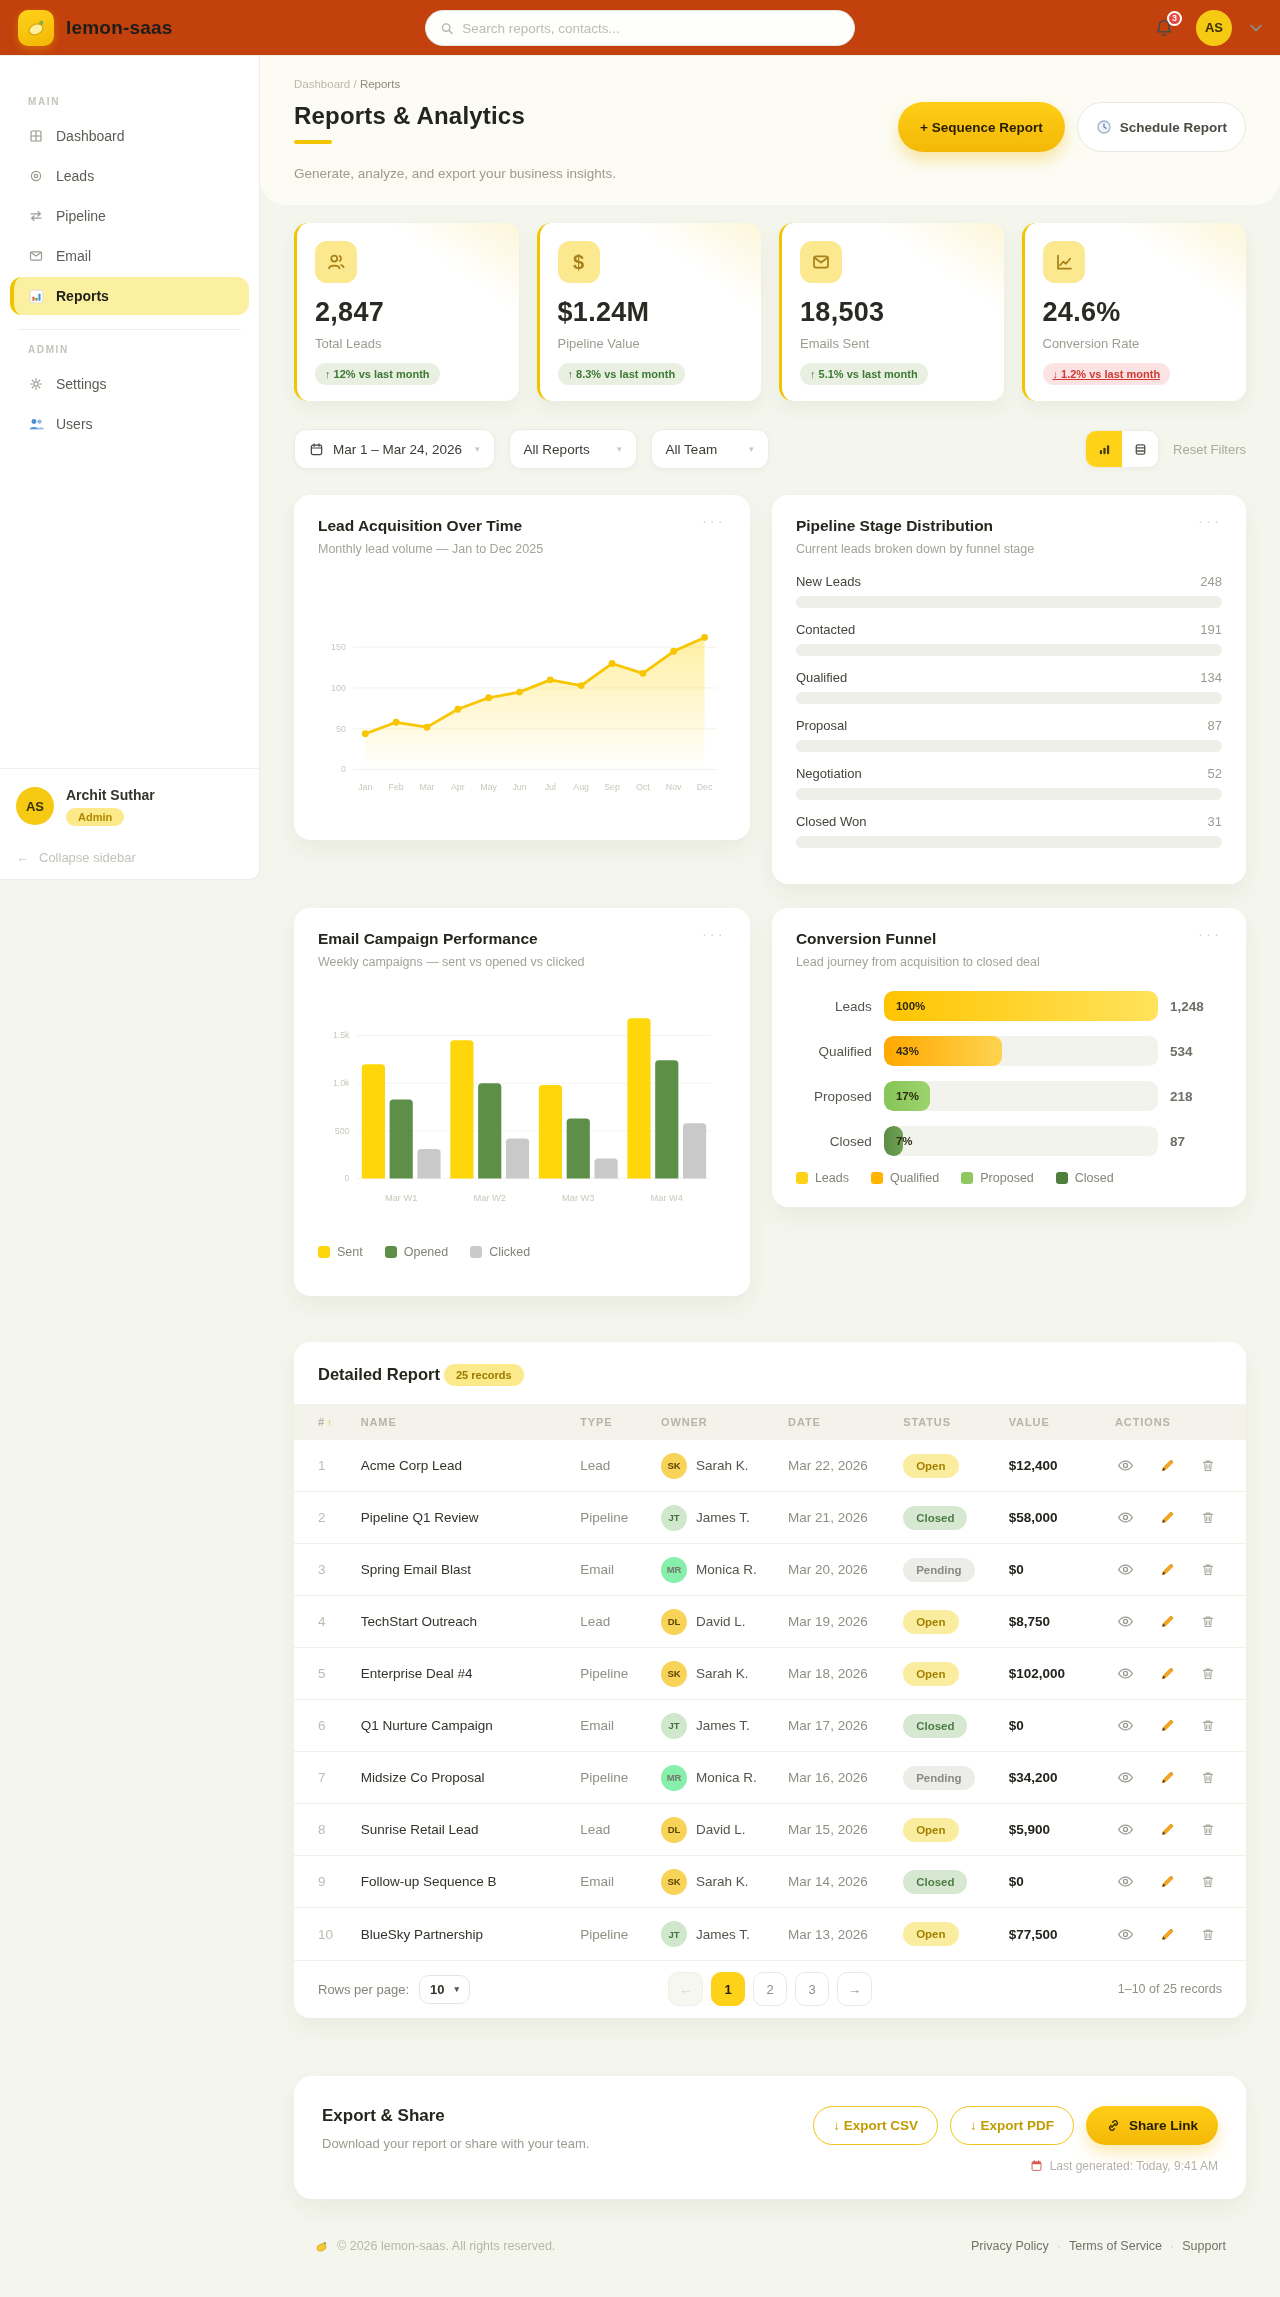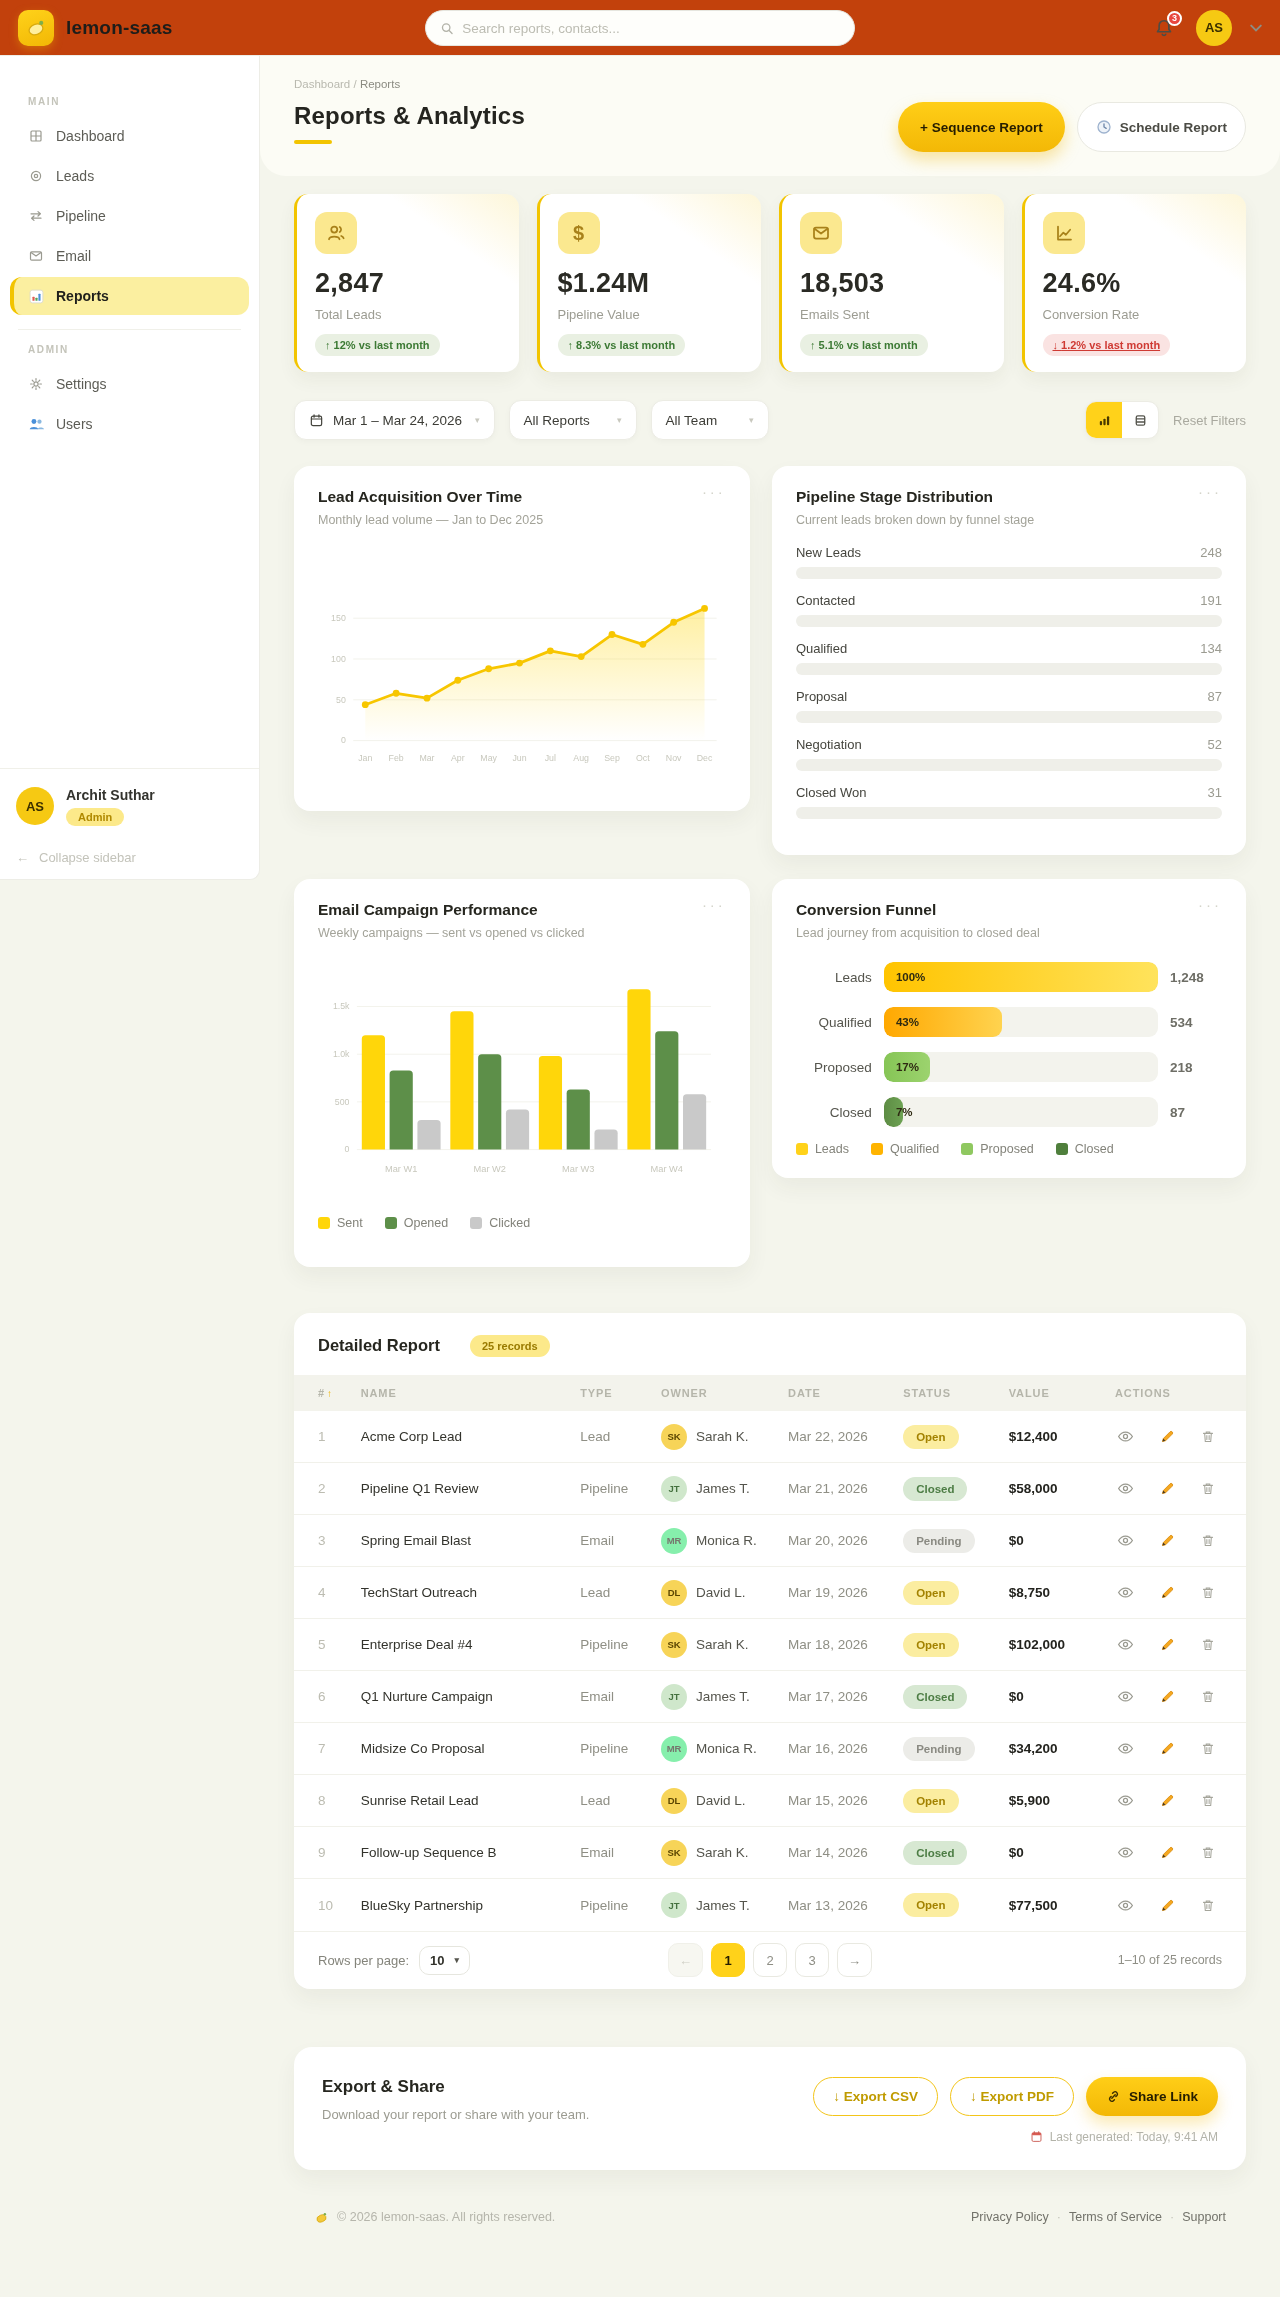--- a/index.html
+++ b/index.html
@@ -167,21 +167,21 @@
   .funnel-list { margin-top:22px; }
   .funnel-row { display:grid; grid-template-columns:76px 1fr 52px; align-items:center; gap:12px; margin-bottom:15px; }
   .funnel-label { text-align:right; font-size:13.5px; color:#55554d; }
   .funnel-track { height:30px; border-radius:9px; background:#f3f3ed; position:relative; overflow:hidden; }
   .funnel-fill { height:100%; border-radius:9px; display:flex; align-items:center; padding-left:12px;
     font-size:11.5px; font-weight:800; color:#2e2a12; }
   .funnel-value { font-size:13.5px; color:#6e6e66; font-weight:600; }
 
   
   .table-card { margin-top:46px; padding:0; overflow:hidden; }
-  .table-head { display:flex; align-items:center; gap:30px; padding:22px 24px 18px; }
+  .table-head { display:flex; align-items:center; gap:4px; padding:22px 24px 18px; }
   .records-badge { background:#fce98a; color:#9a7a00; font-size:11px; font-weight:800; border-radius:999px; padding:5px 12px; }
   table { width:100%; border-collapse:collapse; }
   thead th {
     background:#f3f3ec; text-align:left; font-size:11px; font-weight:800; letter-spacing:.9px;
     color:#b5b5aa; padding:12px 10px; white-space:nowrap;
   }
   thead th:first-child { padding-left:24px; }
   .sort-arrow { color:#f0b400; font-size:10px; margin-left:2px; }
   tbody td { padding:0 10px; height:52px; border-top:1px solid #f1f1ea; font-size:13.5px; vertical-align:middle; }
   tbody tr:first-child td { border-top:none; }
@@ -384,20 +384,21 @@
           <button class="btn btn-primary">+ Sequence Report</button>
           <button class="btn btn-ghost">
             <svg width="16" height="16" viewBox="0 0 16 16">
               <circle cx="8" cy="8" r="6" fill="#eef3f9" stroke="#9db2ce" stroke-width="1.3"></circle>
               <path d="M8 4.8V8l2.2 1.4" fill="none" stroke="#6d86a8" stroke-width="1.3" stroke-linecap="round"></path>
             </svg>
             <span>Schedule Report</span>
           </button>
         </div>
       </div>
+      <div class="page-sub">Generate, analyze, and export your business insights.</div>
     </div>
 
     <div class="content">
 
       <div class="kpi-row">
         <div class="kpi">
           <div class="kpi-icon">
             <svg width="20" height="20" viewBox="0 0 16 16" fill="none" stroke="currentColor" stroke-width="1.4" stroke-linecap="round">
               <circle cx="6.6" cy="5.2" r="2.4"></circle>
                 <path d="M2.4 13c.7-2.7 7.7-2.7 8.4 0"></path>

